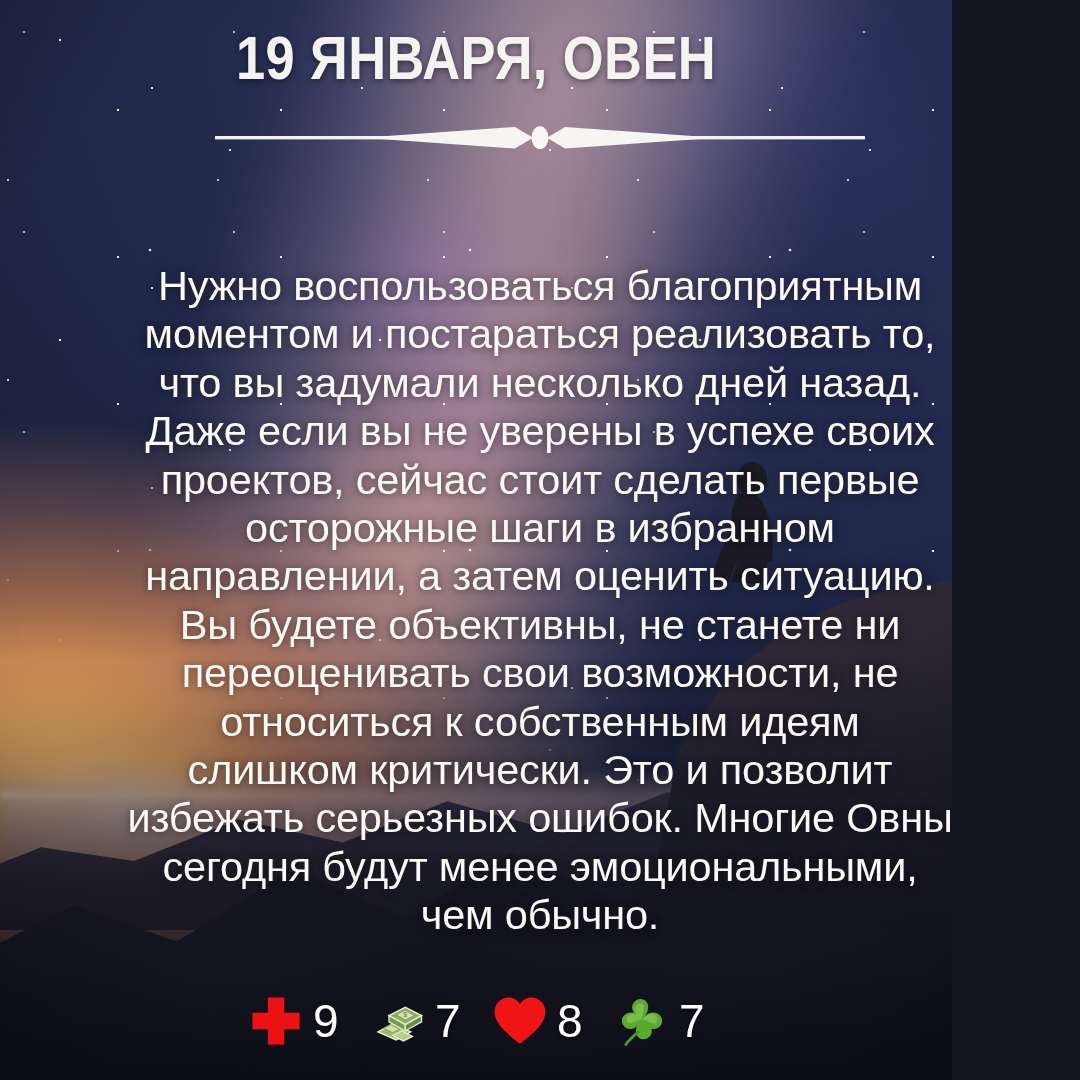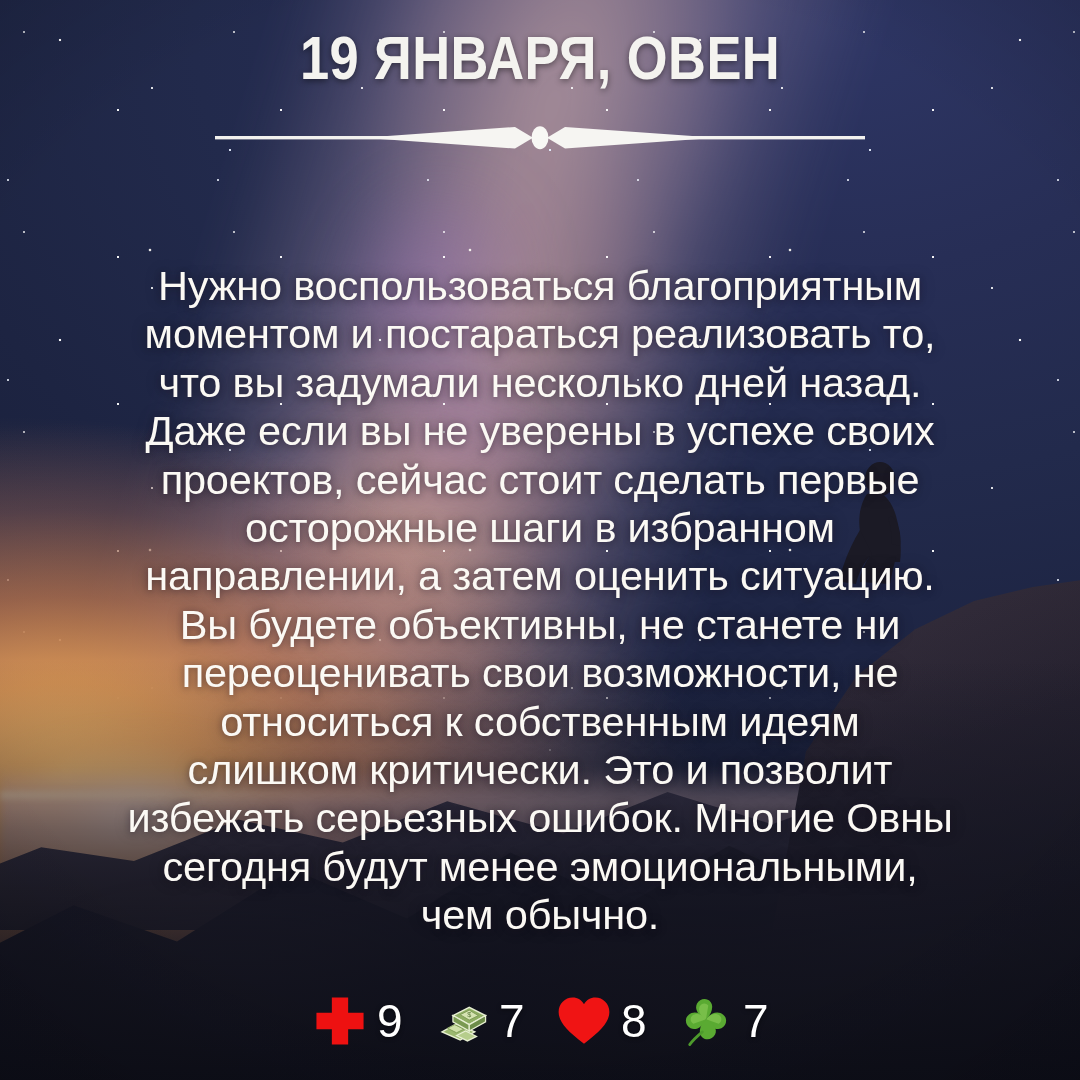--- a/index.html
+++ b/index.html
@@ -1,21 +1,21 @@
 <!DOCTYPE html>
 <html lang="ru"><head>
 <meta charset="utf-8">
 <title>Horoscope Card</title>
 <style>
   html,body{margin:0;padding:0;background:#11131f;}
   *{box-sizing:border-box;}
 
   .card{
     position:relative;
-    width:1080px;height:1080px;
+    width:952px;height:1080px;
     overflow:hidden;
     font-family:"Liberation Sans", sans-serif;
     background:#242a4e;
   }
 
   
   .bg{position:absolute;inset:0;}
 
   
   .sky-base{

